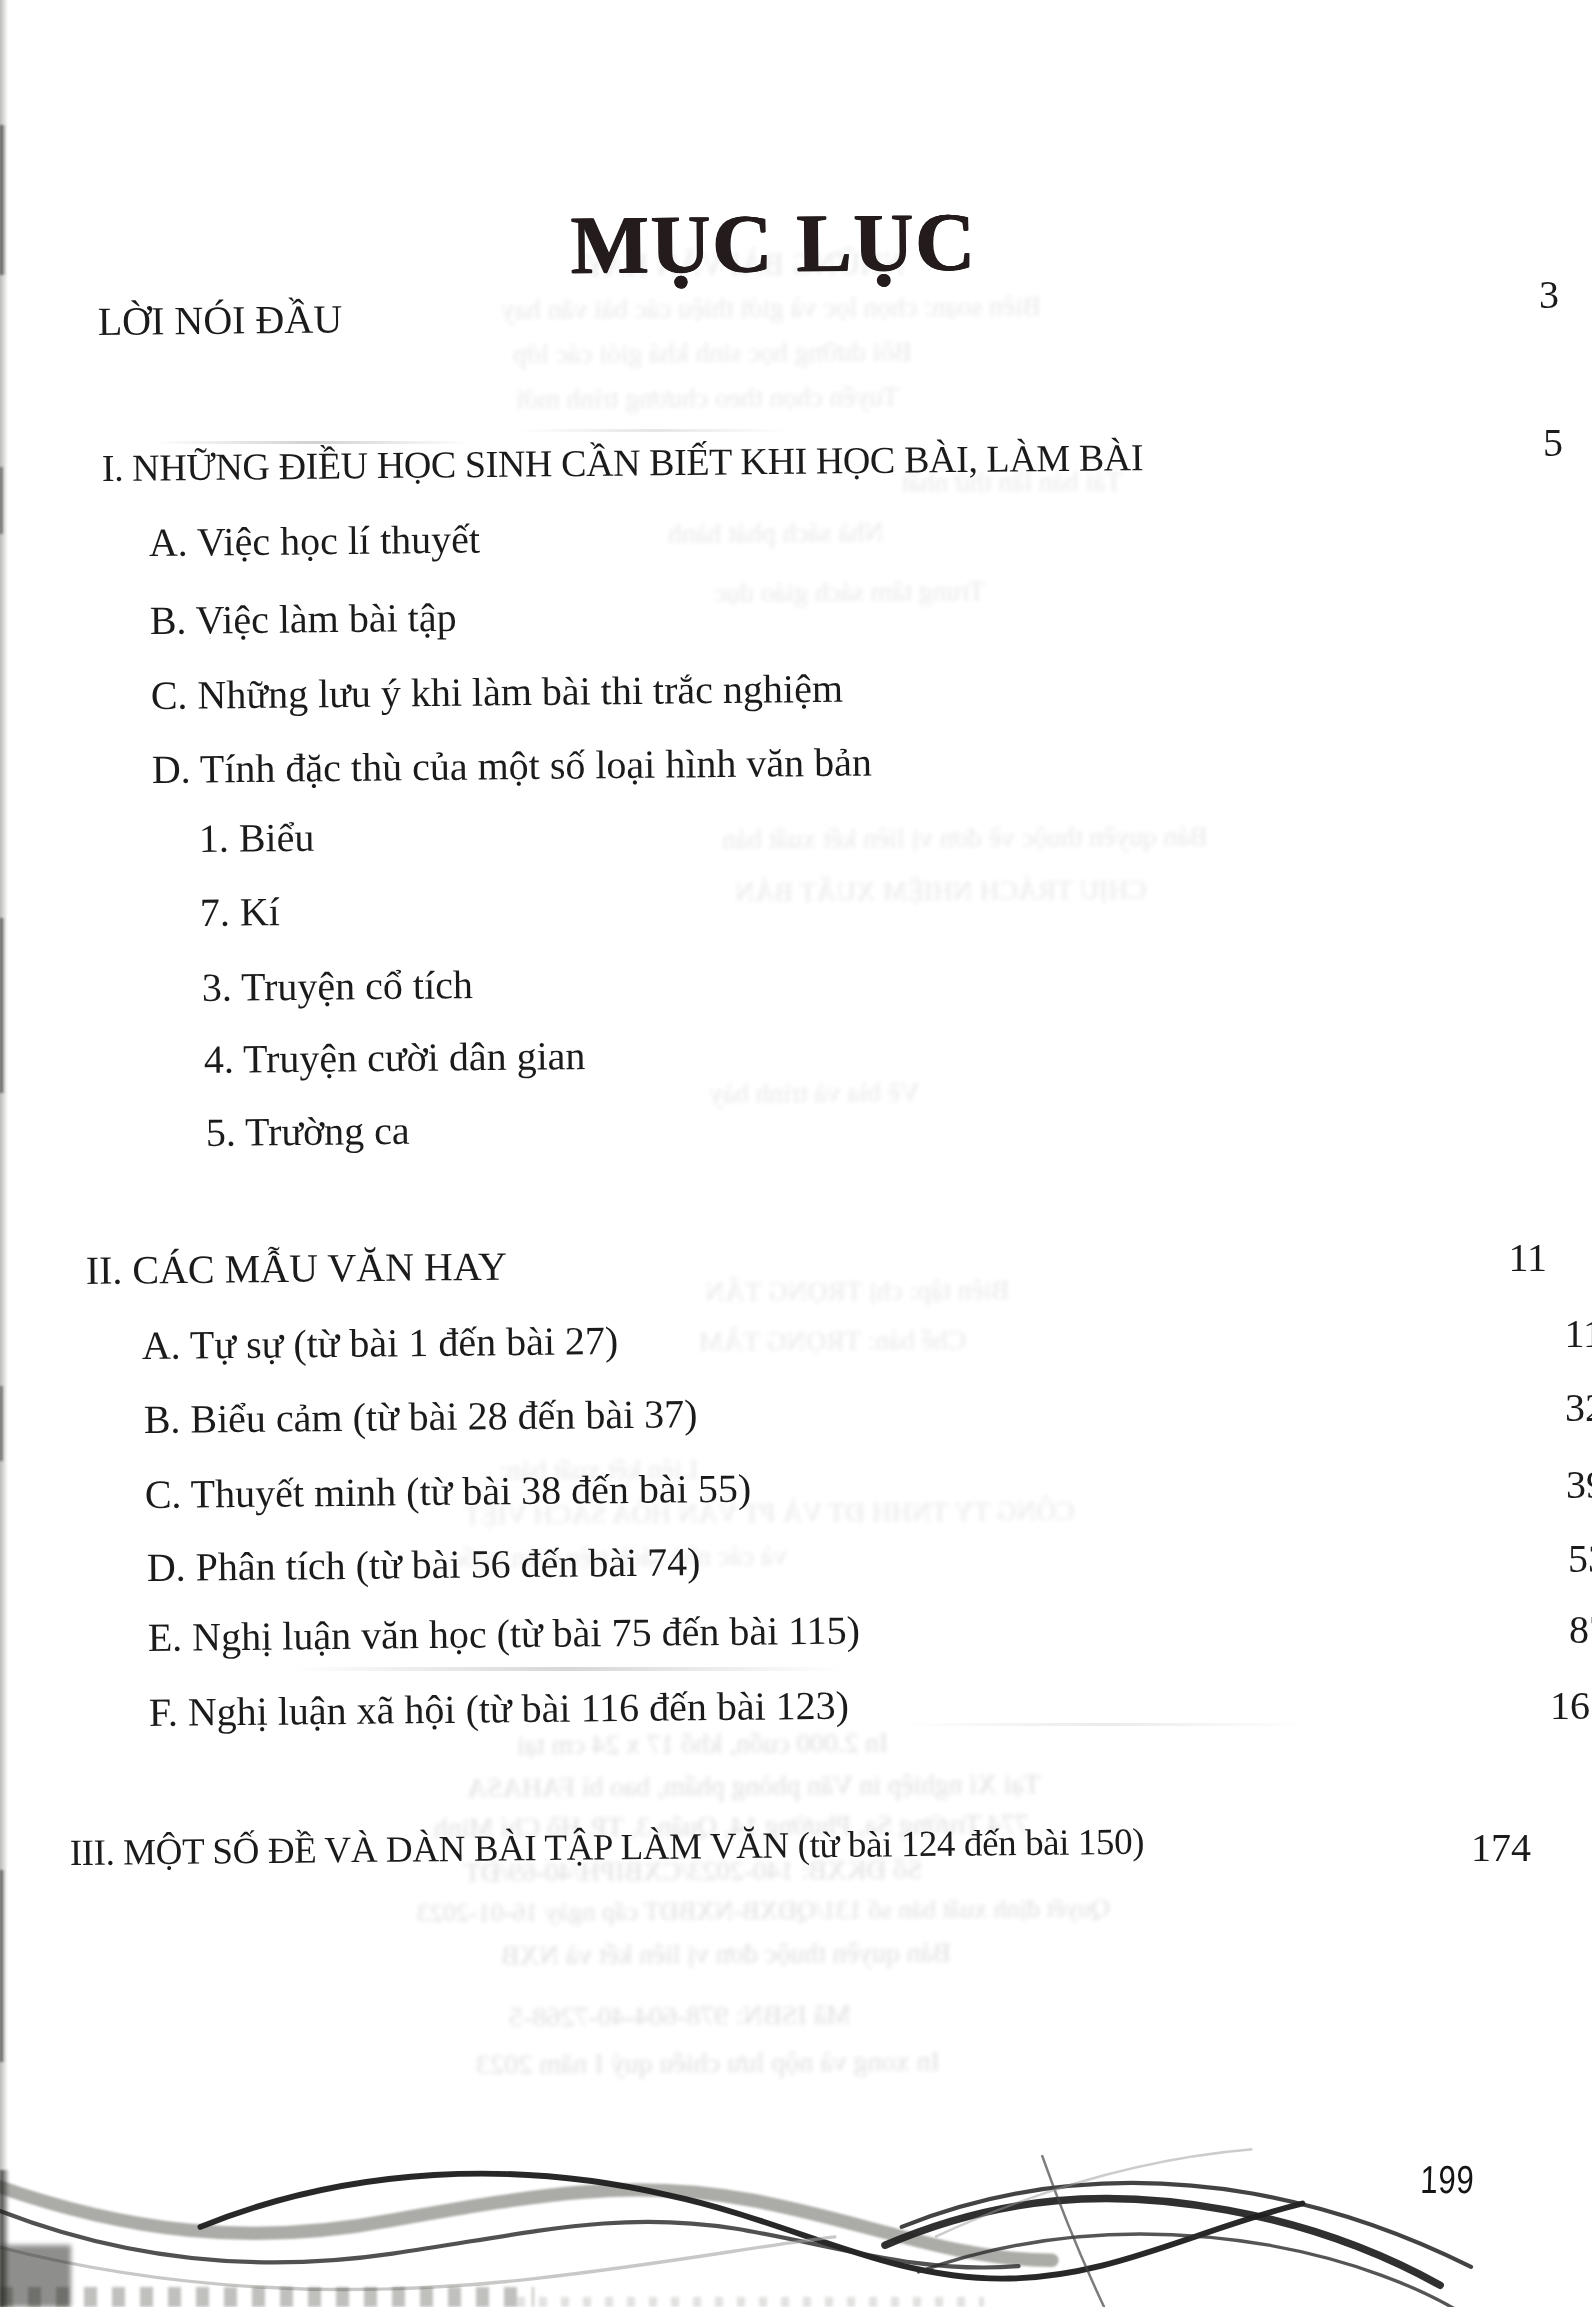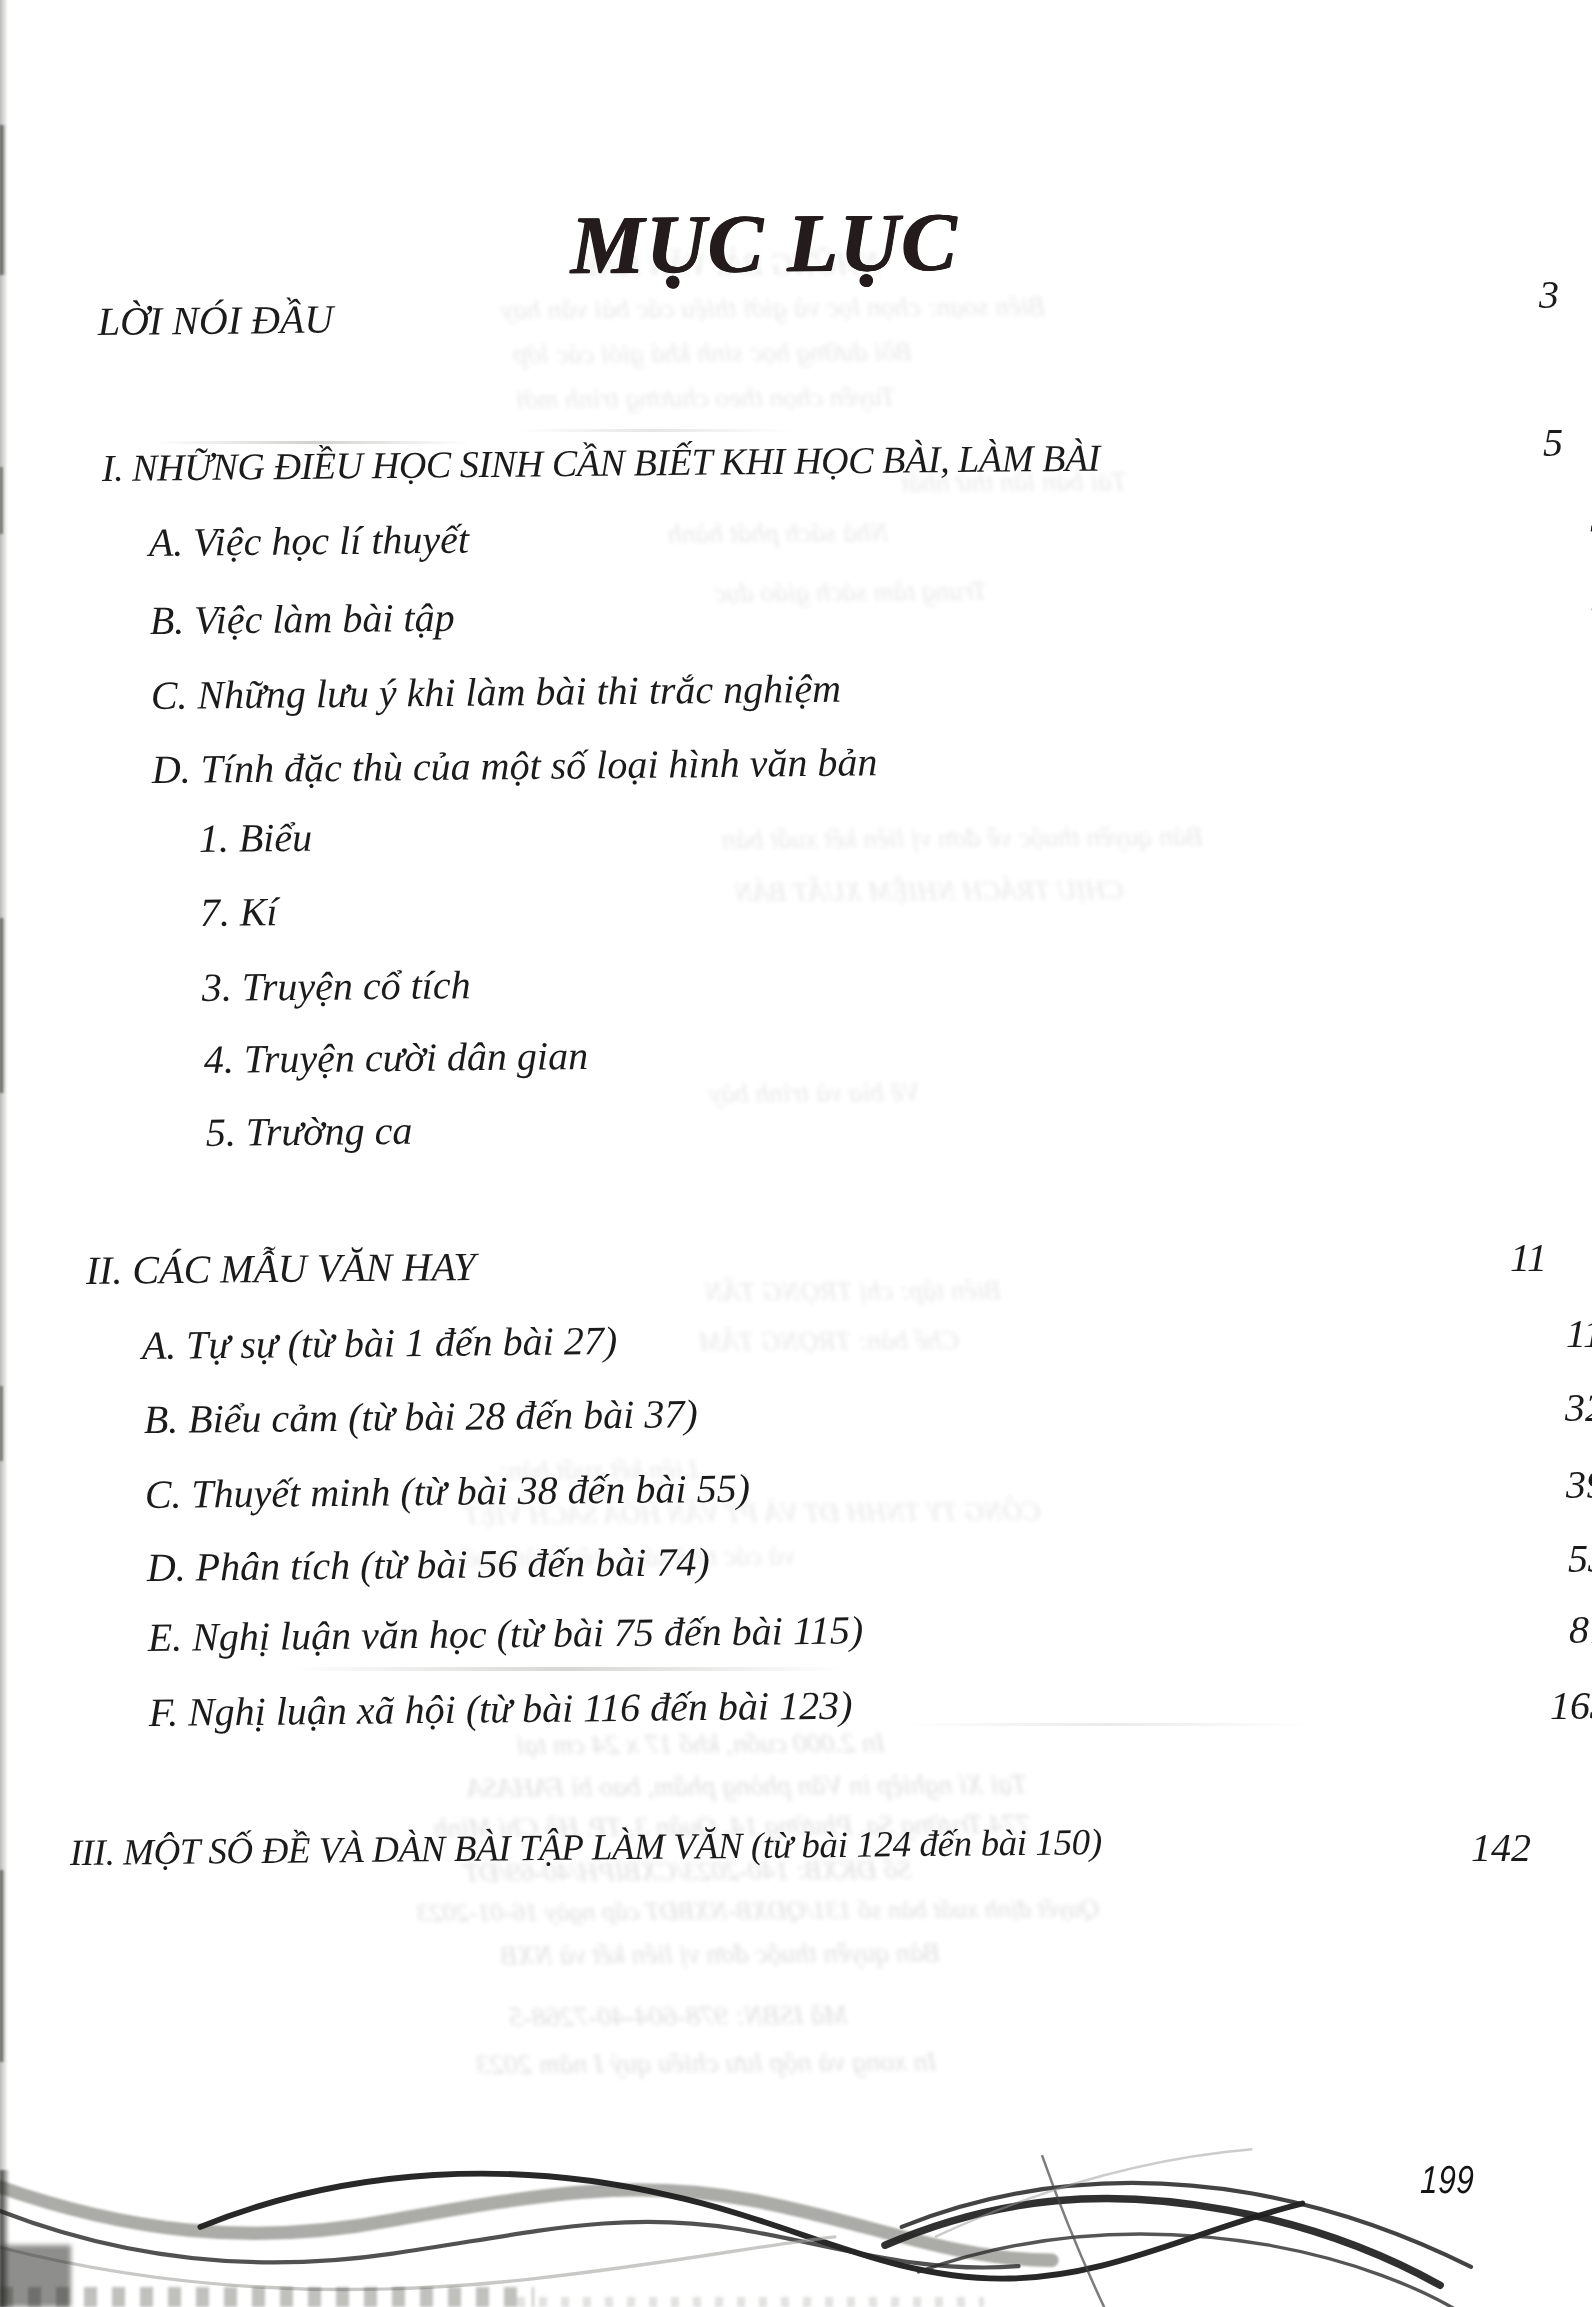--- a/index.html
+++ b/index.html
@@ -2,21 +2,21 @@
 <html style="font-size:13.4px"><head>
 <meta charset="utf-8">
 <style>
   html,body{margin:0;padding:0;}
   body{
     width:1593px;height:2307px;position:relative;overflow:hidden;
     background:#ffffff;
     font-family:"Liberation Serif","DejaVu Serif",serif;
     color:#1b1b1b;
   }
-  .page{position:absolute;inset:0;font-style:italic;}
+  .page{position:absolute;inset:0;}
   
   .toc-title{
     position:absolute;top:148px;left:571px;
     font-size:83px;font-weight:700;line-height:1;
     letter-spacing:1.7px;color:#241c1c;
     text-shadow:0.7px 0 0 #241c1c,-0.7px 0 0 #241c1c,0 0.4px 0 #241c1c;
     transform:rotate(-0.5deg);transform-origin:left bottom;
     white-space:nowrap;
   }
   
@@ -163,21 +163,21 @@
   <div class="row" style="top:1615px;padding-left:148px">
     <span class="lbl">E. Nghị luận văn học (từ bài 75 đến bài 115)</span>
     <span class="num" style="transform:translateY(-8.3px)">87</span>
   </div>
   <div class="row" style="top:1690px;padding-left:149px">
     <span class="lbl">F. Nghị luận xã hội (từ bài 116 đến bài 123)</span>
     <span class="num" style="transform:translateY(-6.7px)">163</span>
   </div>
   <div class="row small3" style="top:1829px;padding-left:70px">
     <span class="lbl">III. MỘT SỐ ĐỀ VÀ DÀN BÀI TẬP LÀM VĂN (từ bài 124 đến bài 150)</span>
-    <span class="num" style="transform:translateY(-4.2px)">142</span>
+    <span class="num" style="transform:translateY(-4.2px)">174</span>
   </div>
 
   <div class="folio">199</div>
 
   <svg class="wave-svg" viewBox="0 0 1908 224" fill="none" xmlns="http://www.w3.org/2000/svg">
     <path d="M -15 75 C 150 135 300 152 470 120 C 650 88 760 70 900 96 C 1040 122 1140 168 1260 168" stroke="#8b8b86" stroke-width="16" opacity="0.72" stroke-linecap="round" filter="blur(1px)"></path>
     <path d="M 240 128 C 420 55 620 48 800 90 C 950 122 1060 190 1200 190 C 1330 190 1430 132 1560 100" stroke="#1c1c1c" stroke-width="7" opacity="0.95" stroke-linecap="round"></path>
     <path d="M -10 105 C 140 165 300 185 470 160 C 640 135 740 108 880 130 C 1000 150 1100 185 1220 175" stroke="#262626" stroke-width="5" opacity="0.8" stroke-linecap="round"></path>
     <path d="M -10 150 C 200 205 420 215 640 190 C 800 172 900 152 1000 140" stroke="#a4a4a0" stroke-width="4" opacity="0.6" stroke-linecap="round"></path>
     <path d="M 1060 150 C 1200 90 1330 82 1470 108 C 1580 128 1660 162 1725 198" stroke="#1e1e1e" stroke-width="9" opacity="0.92" stroke-linecap="round"></path>

